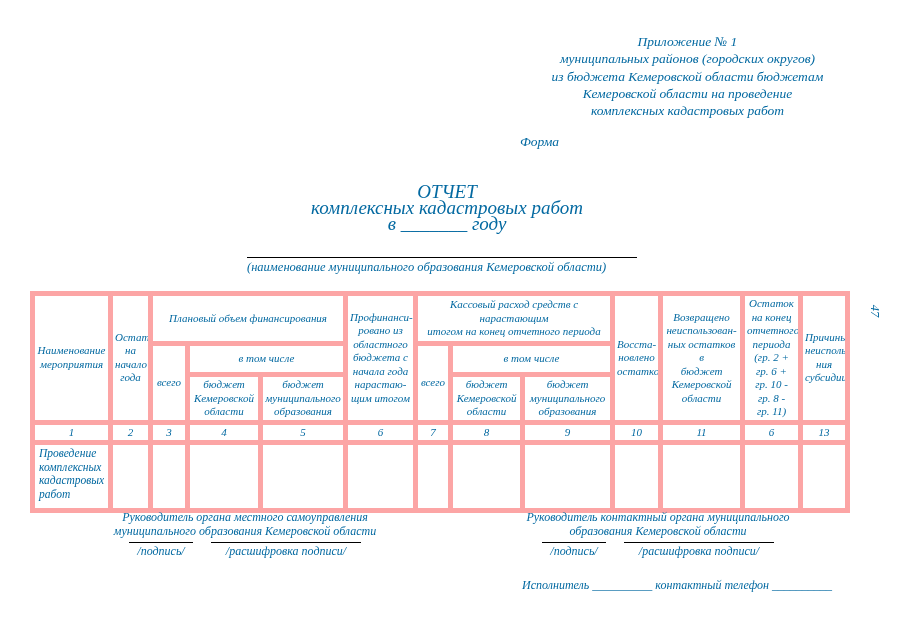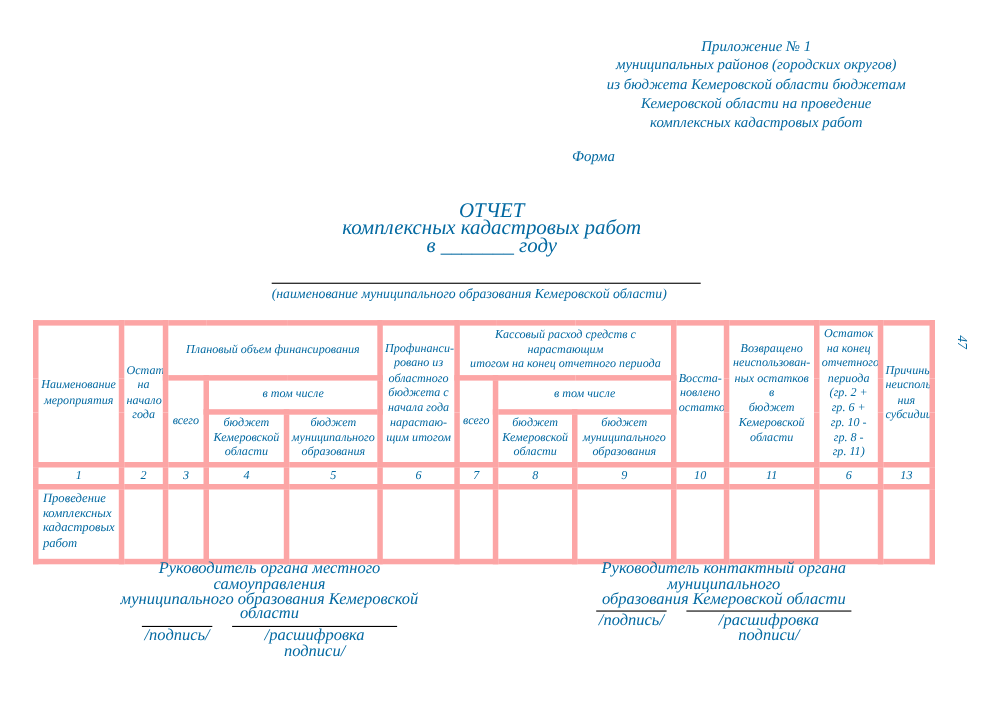--- a/index.html
+++ b/index.html
@@ -52,21 +52,21 @@
 
   
   .pagenum {
     position:absolute; left:862px; top:303px; width:24px; height:16px;
     font-size:12.5px; text-align:center;
     transform:rotate(90deg); transform-origin:center;
   }
 
   
   .sig {
-    position:absolute; font-size:15px; line-height:13.8px; text-align:center;
+    position:absolute; font-size:12px; line-height:13.8px; text-align:center;
   }
   .sig-left  { left:95px;  top:511px; width:300px; }
   .sig-right { left:508px; top:511px; width:300px; }
   .sig-lines { display:flex; justify-content:center; gap:18px; margin-top:0; }
   .sig-col .line { border-bottom:1px solid #000; height:4px; margin-bottom:2px; }
   .sig-col.narrow { width:64px; }
   .sig-col.wide   { width:150px; }
 
   .executor { position:absolute; left:522px; top:578px; font-size:12px; }
 </style>
@@ -232,14 +232,15 @@
         <div class="line"></div>
         <div>/подпись/</div>
       </div>
       <div class="sig-col wide">
         <div class="line"></div>
         <div>/расшифровка подписи/</div>
       </div>
     </div>
   </div>
 
+  <div class="executor">Исполнитель __________ контактный телефон __________</div>
 
 </div>
 
 </body></html>

